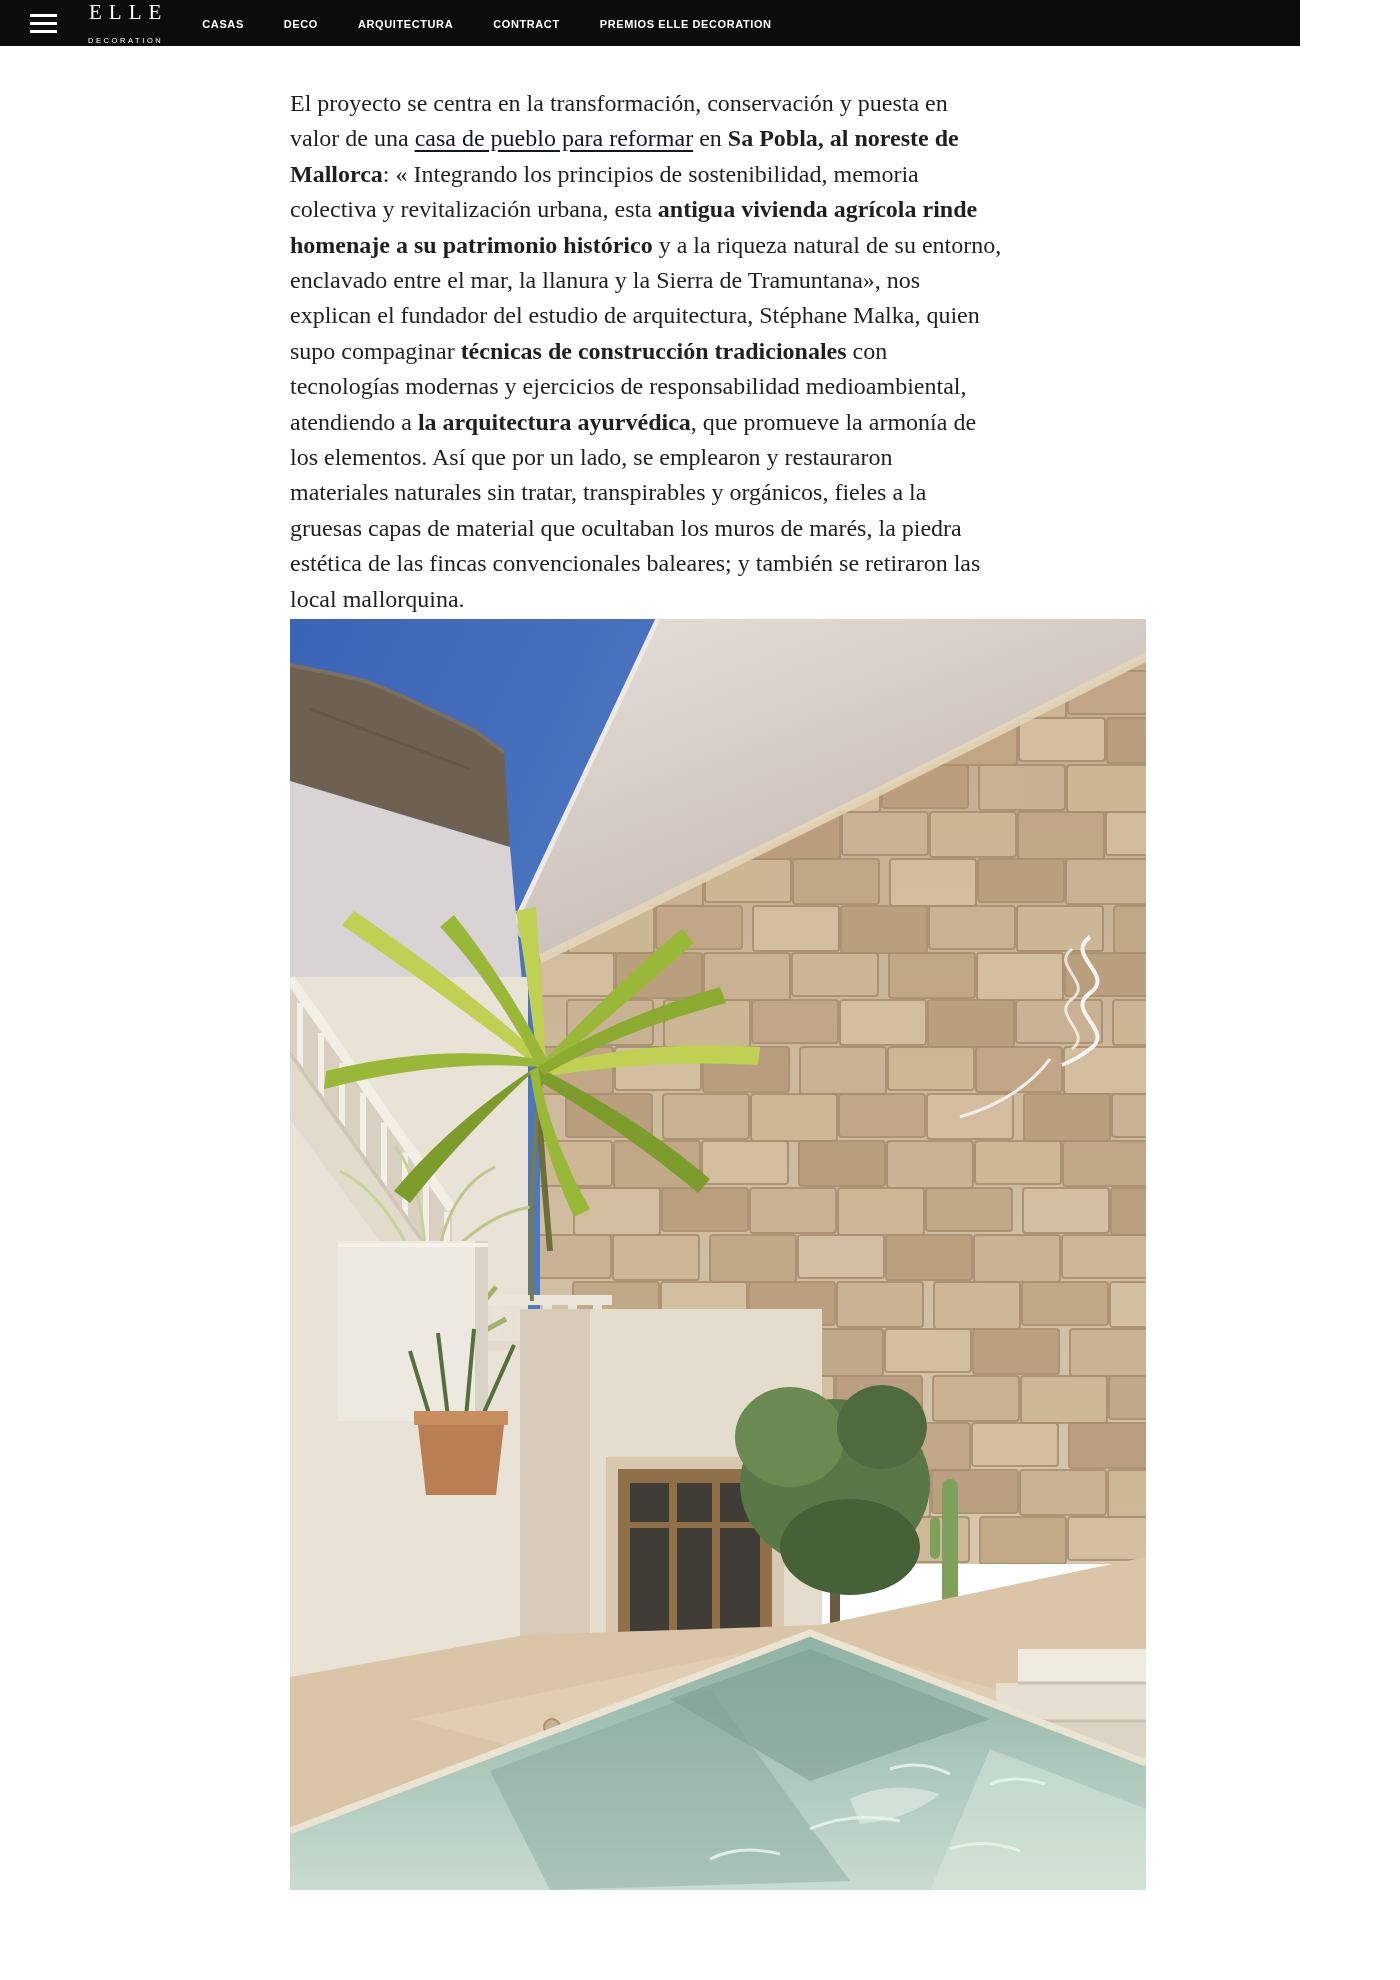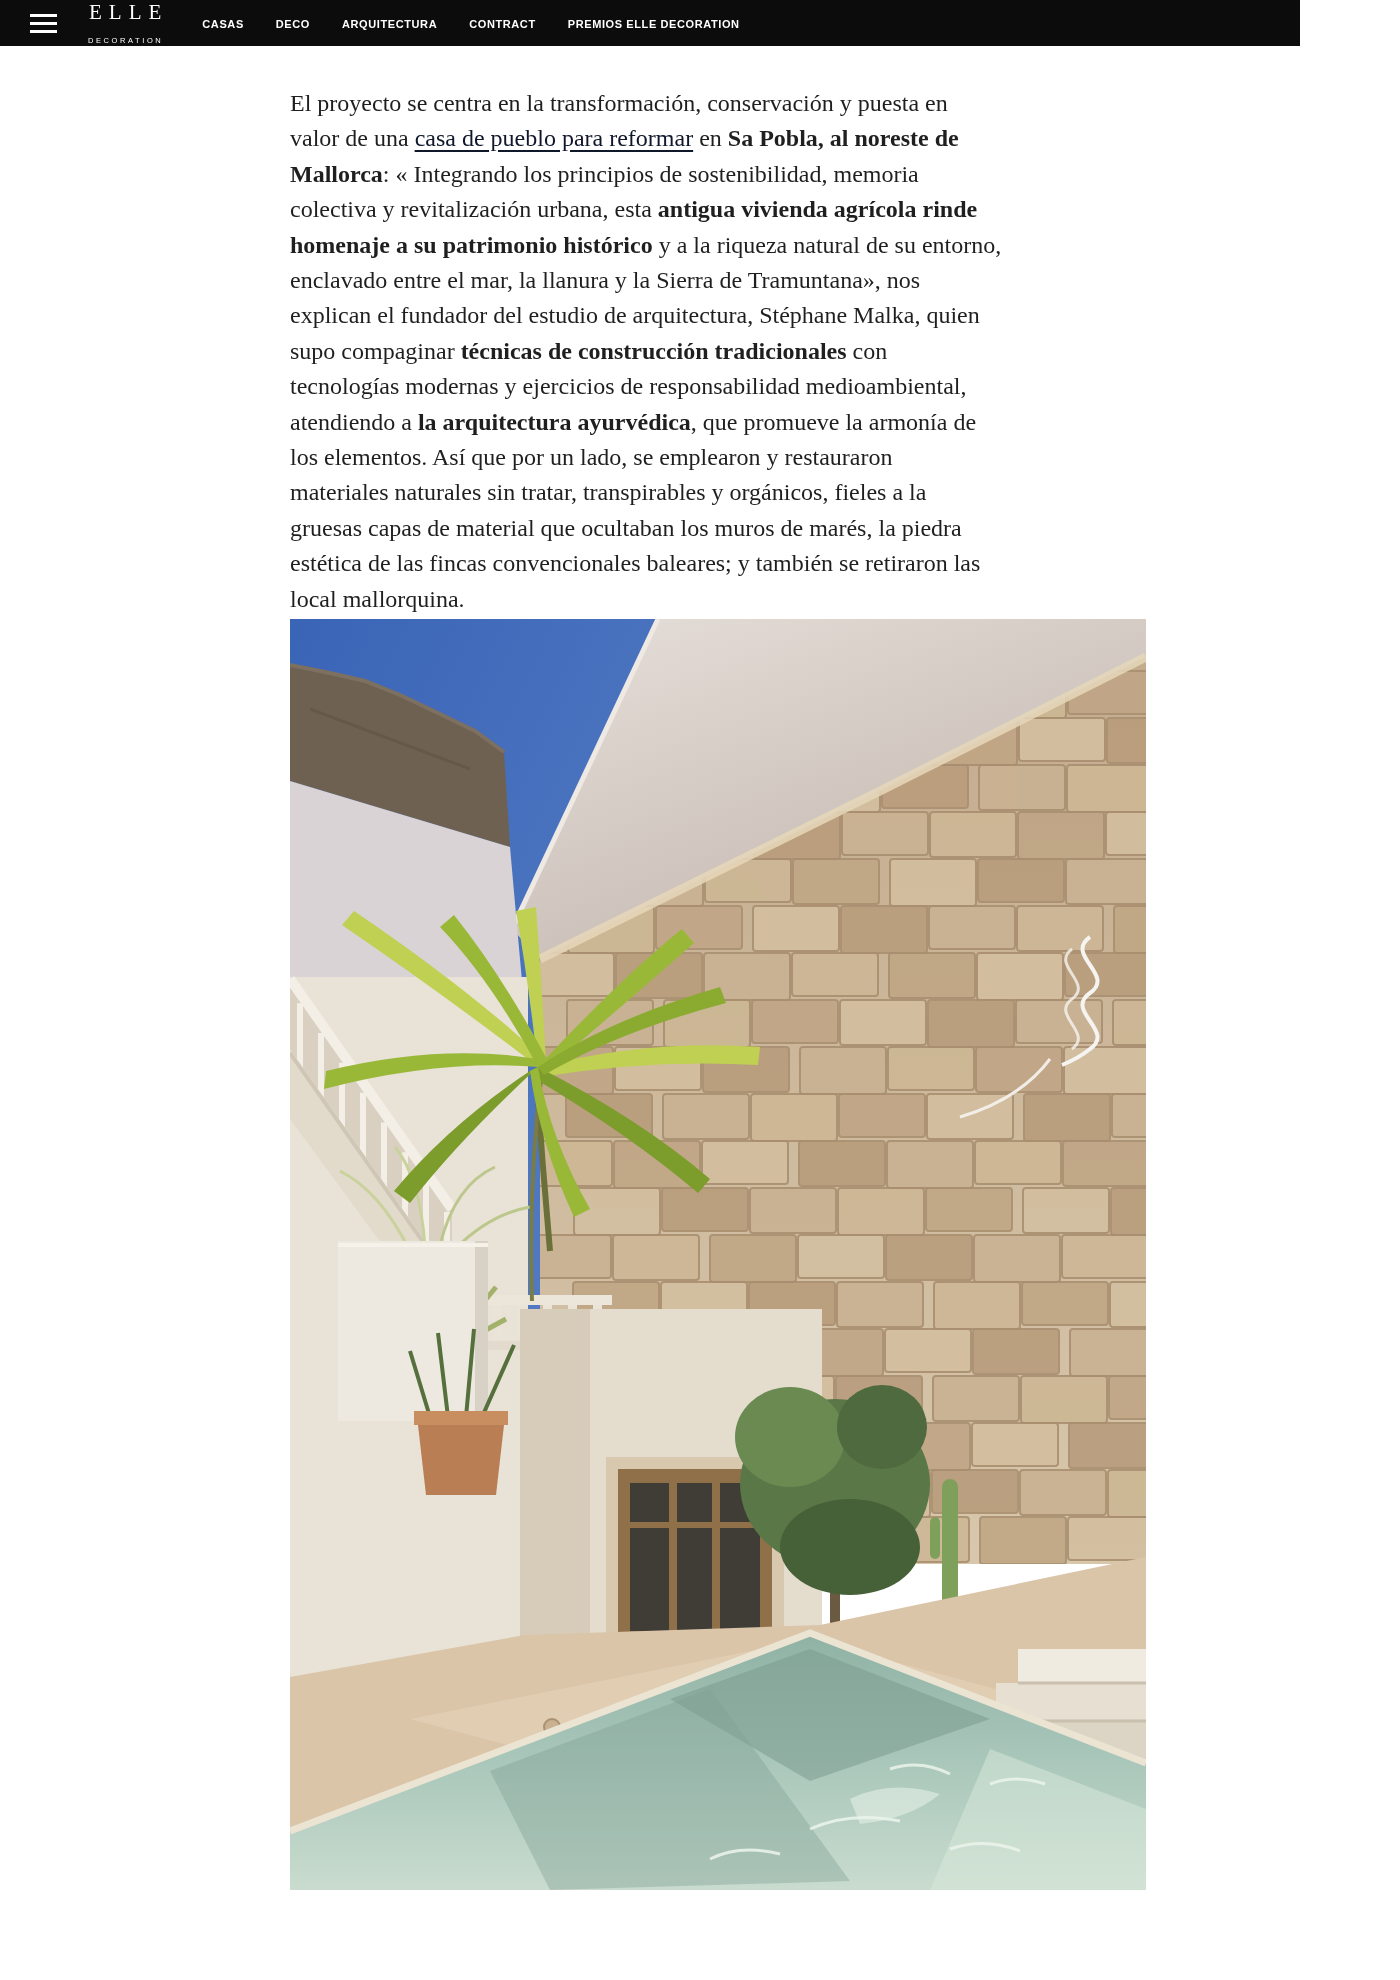--- a/index.html
+++ b/index.html
@@ -10,21 +10,21 @@
   .site-header{position:absolute;top:0;left:0;width:1300px;height:46px;
                background:#0c0c0c;display:flex;align-items:center;z-index:5;}
   .menu-btn{background:none;border:none;margin-left:30px;padding:0;cursor:pointer;
             display:flex;flex-direction:column;gap:5px;width:27px;}
   .menu-btn span{display:block;height:3px;background:#ffffff;width:100%;}
   .logo{margin-left:26px;text-decoration:none;color:#fff;text-align:center;line-height:1;}
   .logo .elle{display:block;font-family:"Liberation Serif",serif;font-size:21px;
               letter-spacing:7px;font-weight:400;margin-left:6px;}
   .logo .deco{display:block;font-family:"Liberation Sans",sans-serif;font-size:7.5px;
               letter-spacing:2.6px;margin-top:14px;}
-  .main-nav ul{list-style:none;display:flex;gap:32px;margin:0 0 0 34px;padding:0;}
+  .main-nav ul{list-style:none;display:flex;gap:40px;margin:0 0 0 34px;padding:0;}
   .main-nav a{color:#ffffff;text-decoration:none;font-family:"Liberation Sans",sans-serif;
               font-size:11px;font-weight:700;letter-spacing:.6px;white-space:nowrap;}
 
   
   .article{position:absolute;left:290px;top:86px;width:953px;}
   .line{white-space:nowrap;line-height:35.4px;font-size:24px;color:#1f1f1f;}
   .line b{font-weight:700;}
   .line a{color:#0f172a;text-decoration:underline;text-underline-offset:4px;
           text-decoration-thickness:1.5px;}
   figure{margin:2px 0 0 0;width:856px;height:1271px;}

